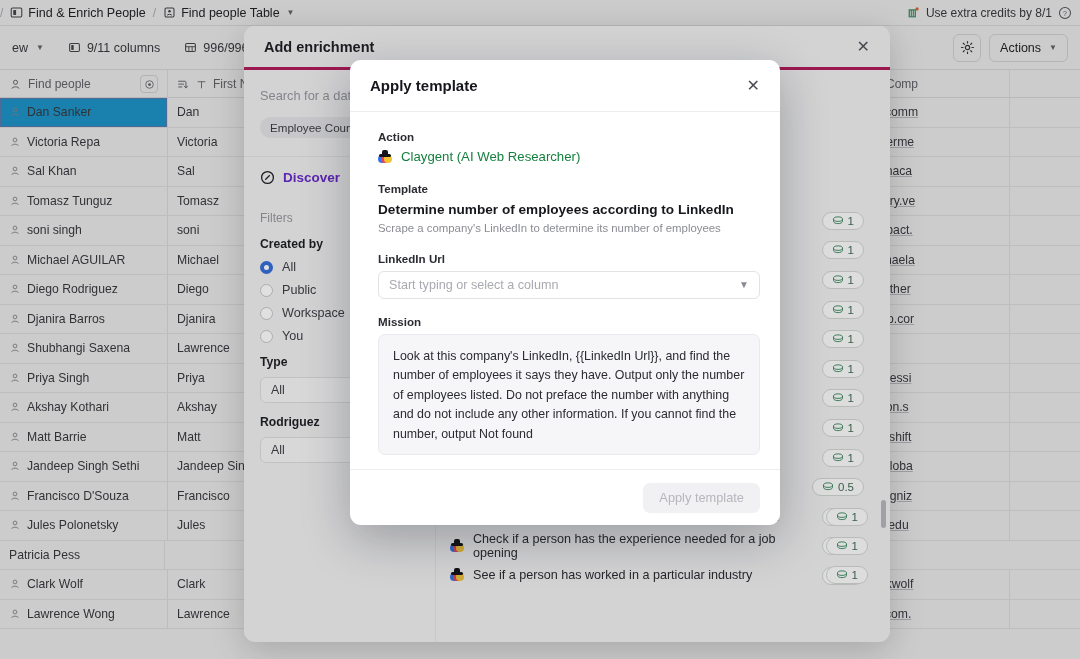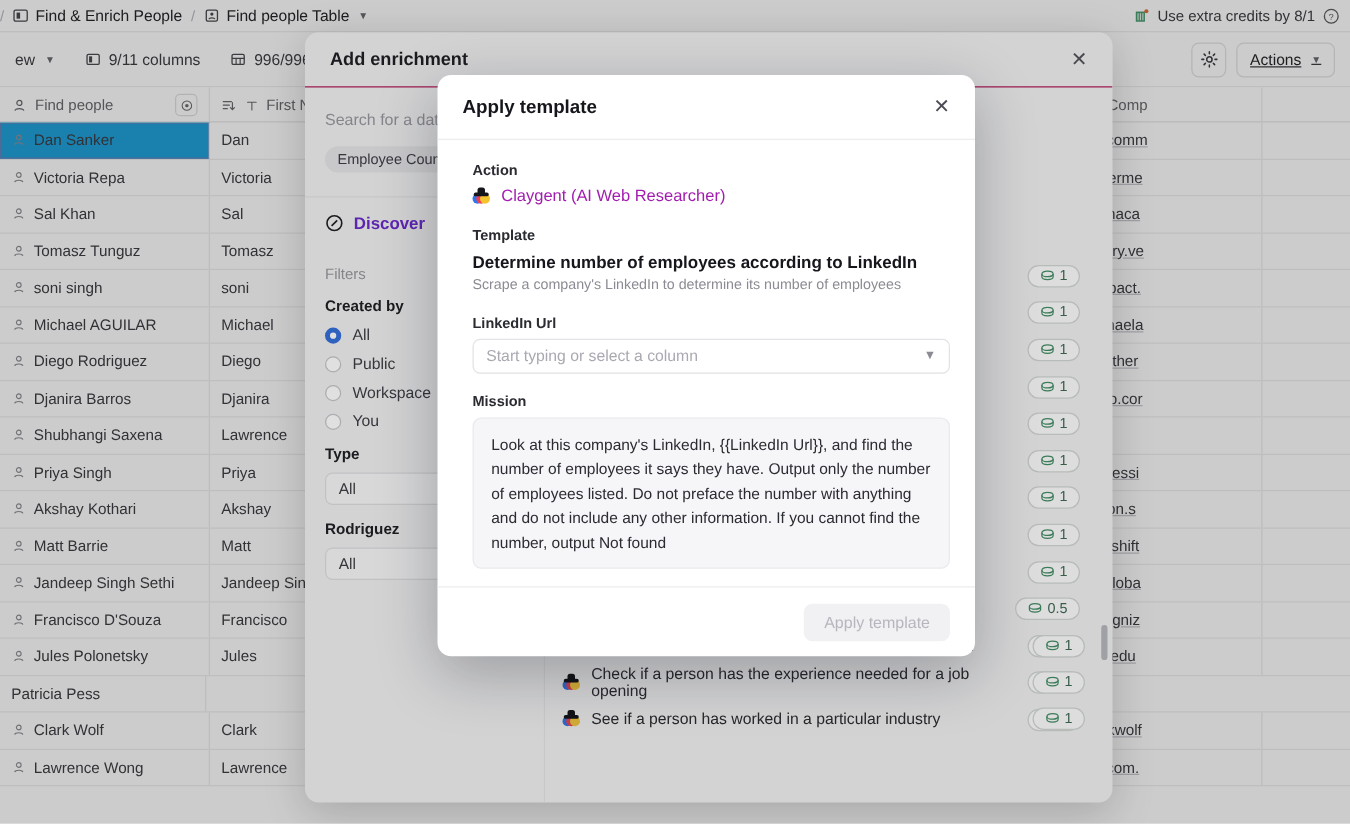--- a/index.html
+++ b/index.html
@@ -32,21 +32,21 @@
     margin-left:auto; display:flex; align-items:center; gap:6px;
     padding-right:8px; font-size:12px; color:#3d3e45;
   }
 
   .toolbar {
     position:absolute; top:26px; left:0; width:1080px; height:44px;
     background:#ffffff; display:flex; align-items:center;
     border-bottom:1px solid #e9e9ec; font-size:12.5px; color:#3d3e45;
   }
   .tb-item { display:flex; align-items:center; gap:6px; padding:0 12px; height:26px; border-radius:5px; }
-  .tb-right { margin-left:auto; display:flex; align-items:center; gap:8px; padding-right:12px;text-decoration:underline; }
+  .tb-right { margin-left:auto; display:flex; align-items:center; gap:8px; padding-right:12px; }
   .icon-btn {
     width:28px; height:28px; border:1px solid #e2e2e6; border-radius:6px;
     display:flex; align-items:center; justify-content:center; background:#fff;
   }
   .actions-btn {
     height:28px; border:1px solid #e2e2e6; border-radius:6px; background:#fff;
     display:flex; align-items:center; gap:6px; padding:0 10px; font-size:12.5px; color:#25262b;
   }
 
   
@@ -73,21 +73,21 @@
   
   #enrich-panel {
     position:absolute; left:244px; top:26px; width:646px; height:616px;
     background:#f0f0f1; border-radius:11px;
     box-shadow: 0 8px 34px rgba(20,20,30,.20);
     filter: brightness(0.88) saturate(0.9);
     overflow:hidden;
   }
   .ep-head {
     height:44px; display:flex; align-items:center; padding:0 20px;
-    border-bottom:1px solid #be185d; background:#f0f0f1;
+    border-bottom:3px solid #be185d; background:#f0f0f1;
   }
   .ep-title { font-size:14.5px; font-weight:700; color:#1f2025; }
   .ep-close { margin-left:auto; font-size:16px; color:#53545b; }
   .ep-body { display:flex; height:572px; }
   .ep-left { width:192px; padding:18px 16px 0 16px; border-right:1px solid #e3e3e6; }
   .ep-search { font-size:12.8px; color:#96979e; margin-bottom:14px; }
   .chip {
     display:inline-block; background:#e3e3e6; border-radius:12px;
     padding:4px 10px; font-size:11.6px; color:#3d3e45; white-space:nowrap;
     overflow:hidden; max-width:180px;
@@ -139,21 +139,21 @@
     display:flex; flex-direction:column; overflow:hidden;
   }
   .am-head {
     height:52px; display:flex; align-items:center; padding:0 20px;
     border-bottom:1px solid #ededf0;
   }
   .am-title { font-size:15px; font-weight:700; color:#16171c; }
   .am-close { margin-left:auto; font-size:16px; color:#4d4e55; line-height:1; }
   .am-body { flex:1; padding:18px 20px 0 28px; overflow:hidden; }
   .fld-lbl { font-size:11.6px; font-weight:700; color:#2b2c32; margin-bottom:6px; }
-  .action-row { display:flex; align-items:center; gap:9px; font-size:13.2px; color:#a21caf; }
+  .action-row { display:flex; align-items:center; gap:9px; font-size:13.2px; color:#15803d; }
   .tmpl-name { font-size:13.6px; font-weight:700; color:#16171c; line-height:1.3; }
   .tmpl-desc { font-size:11.4px; color:#8b8c93; margin-top:3px; }
   .combo {
     height:28px; border:1px solid #e2e2e7; border-radius:6px; background:#fff;
     display:flex; align-items:center; padding:0 10px;
     font-size:12.6px; color:#a9aab1;
   }
   .combo .cb-chev { margin-left:auto; color:#8b8c93; font-size:10px; }
   .mission-box {
     border:1px solid #eaeaee; background:#f6f6f8; border-radius:7px;

